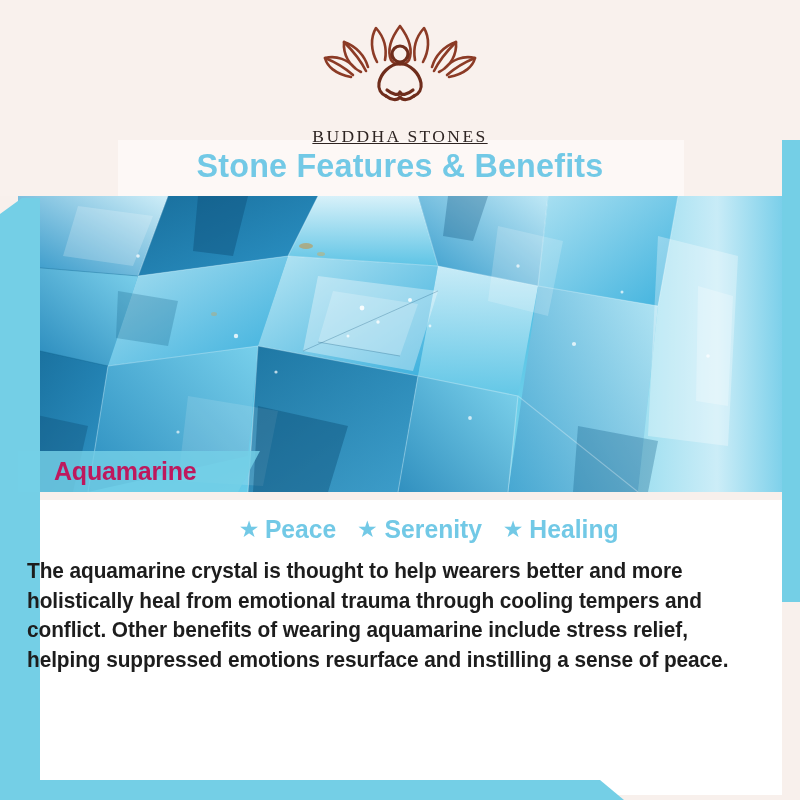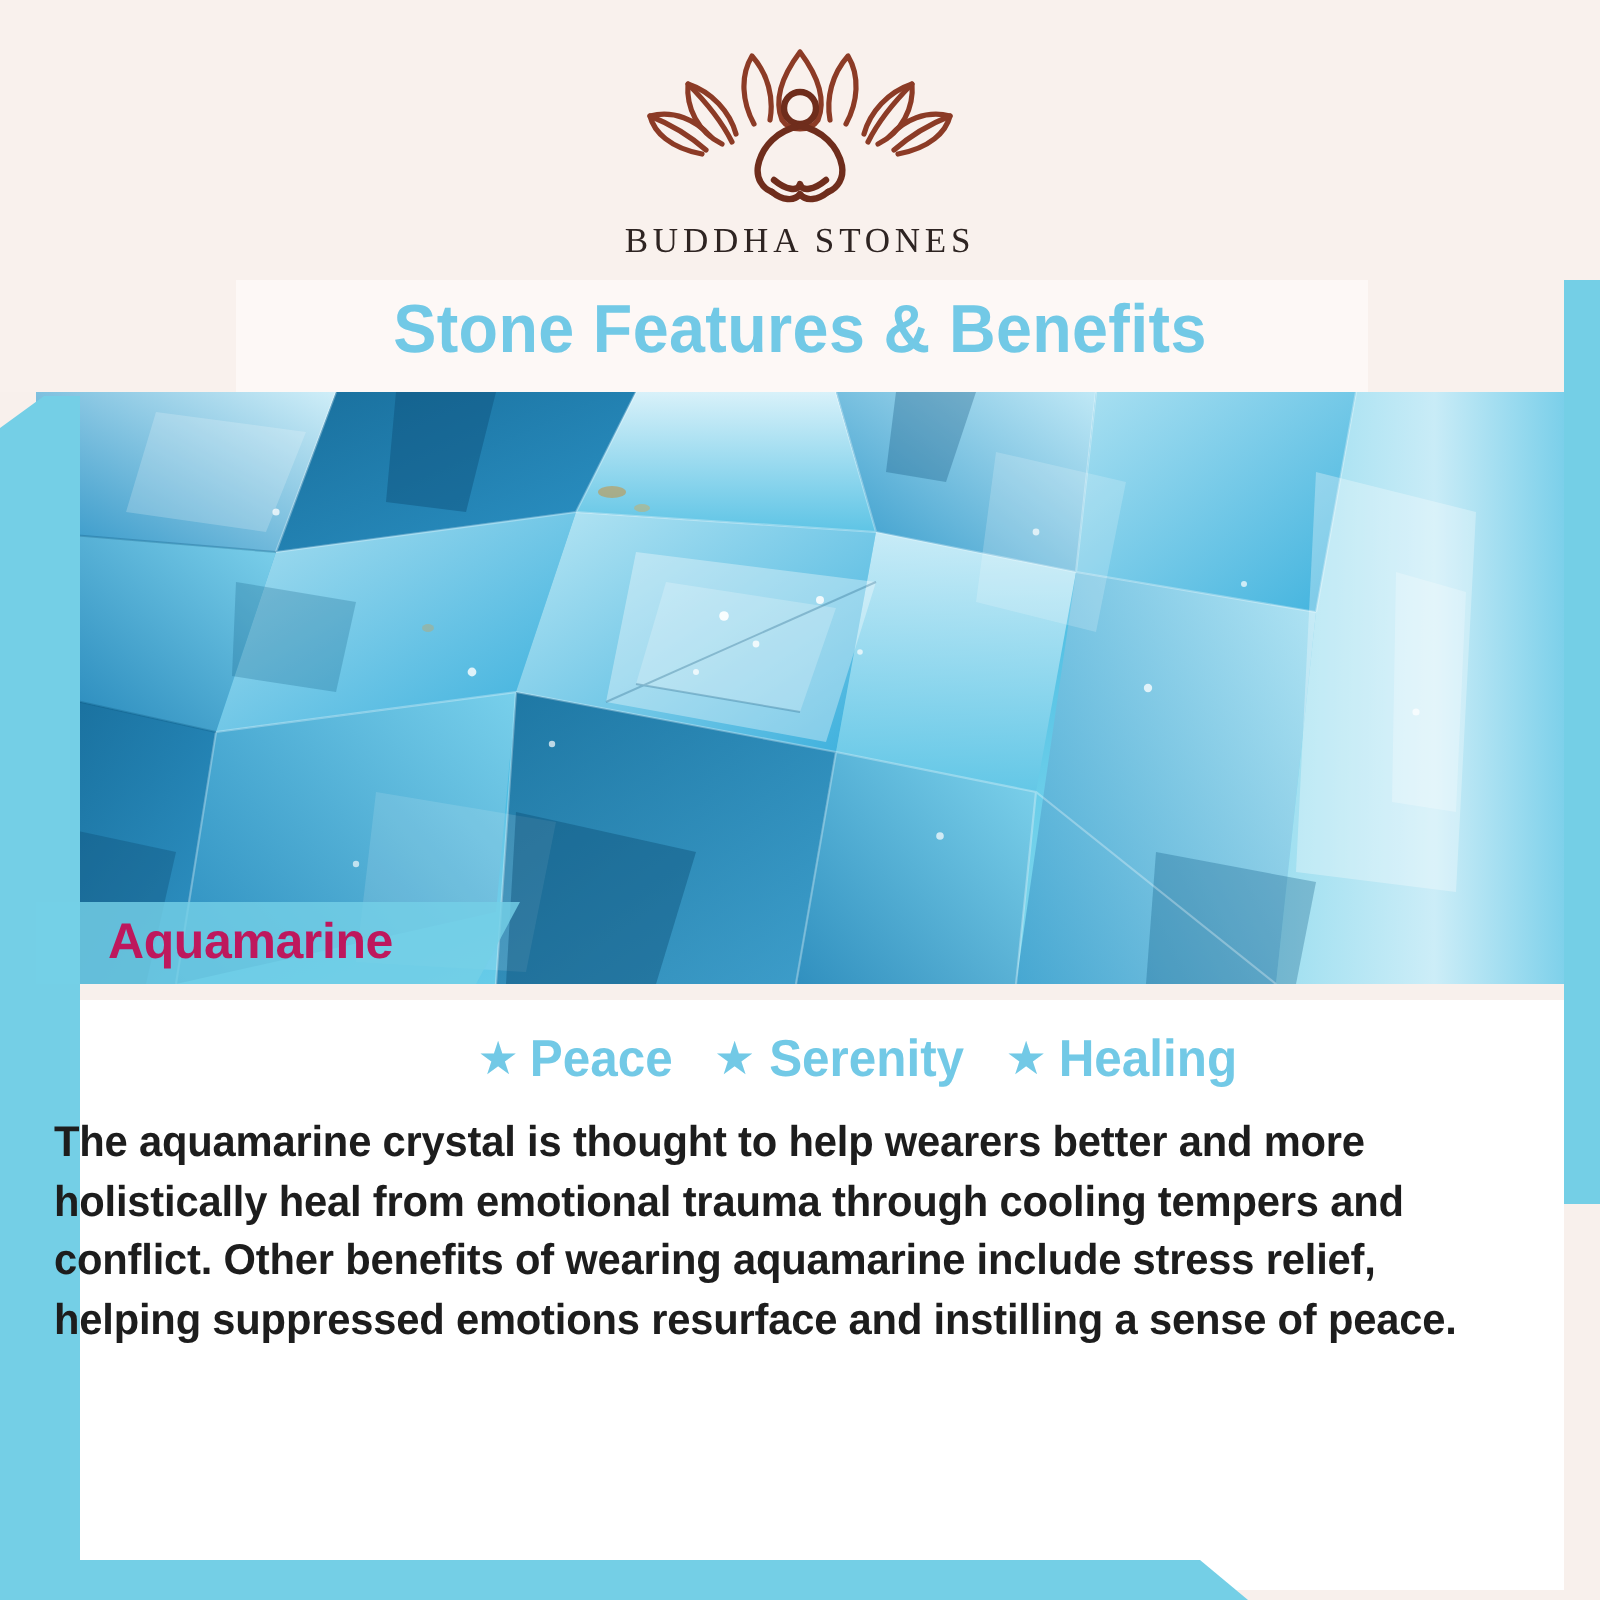--- a/index.html
+++ b/index.html
@@ -55,26 +55,27 @@
     text-align: center;
   }
   .logo-mark {
     display: block;
     margin: 0 auto;
     width: 170px;
     height: 86px;
   }
   .logo-word {
     display: block;
-    margin-top: 2px;
+    margin-top: 18px;
     font-family: "Liberation Serif", serif;
     font-size: 17.5px;
     letter-spacing: 2.4px;
     color: #2e2422;
     font-weight: 400;
+    text-decoration: underline;
   }
 
   
   .headline {
     position: absolute;
     left: 0; top: 146px;
     width: 800px;
     text-align: center;
     font-family: "Liberation Sans Narrow", "Liberation Sans", sans-serif;
     font-size: 34px;

